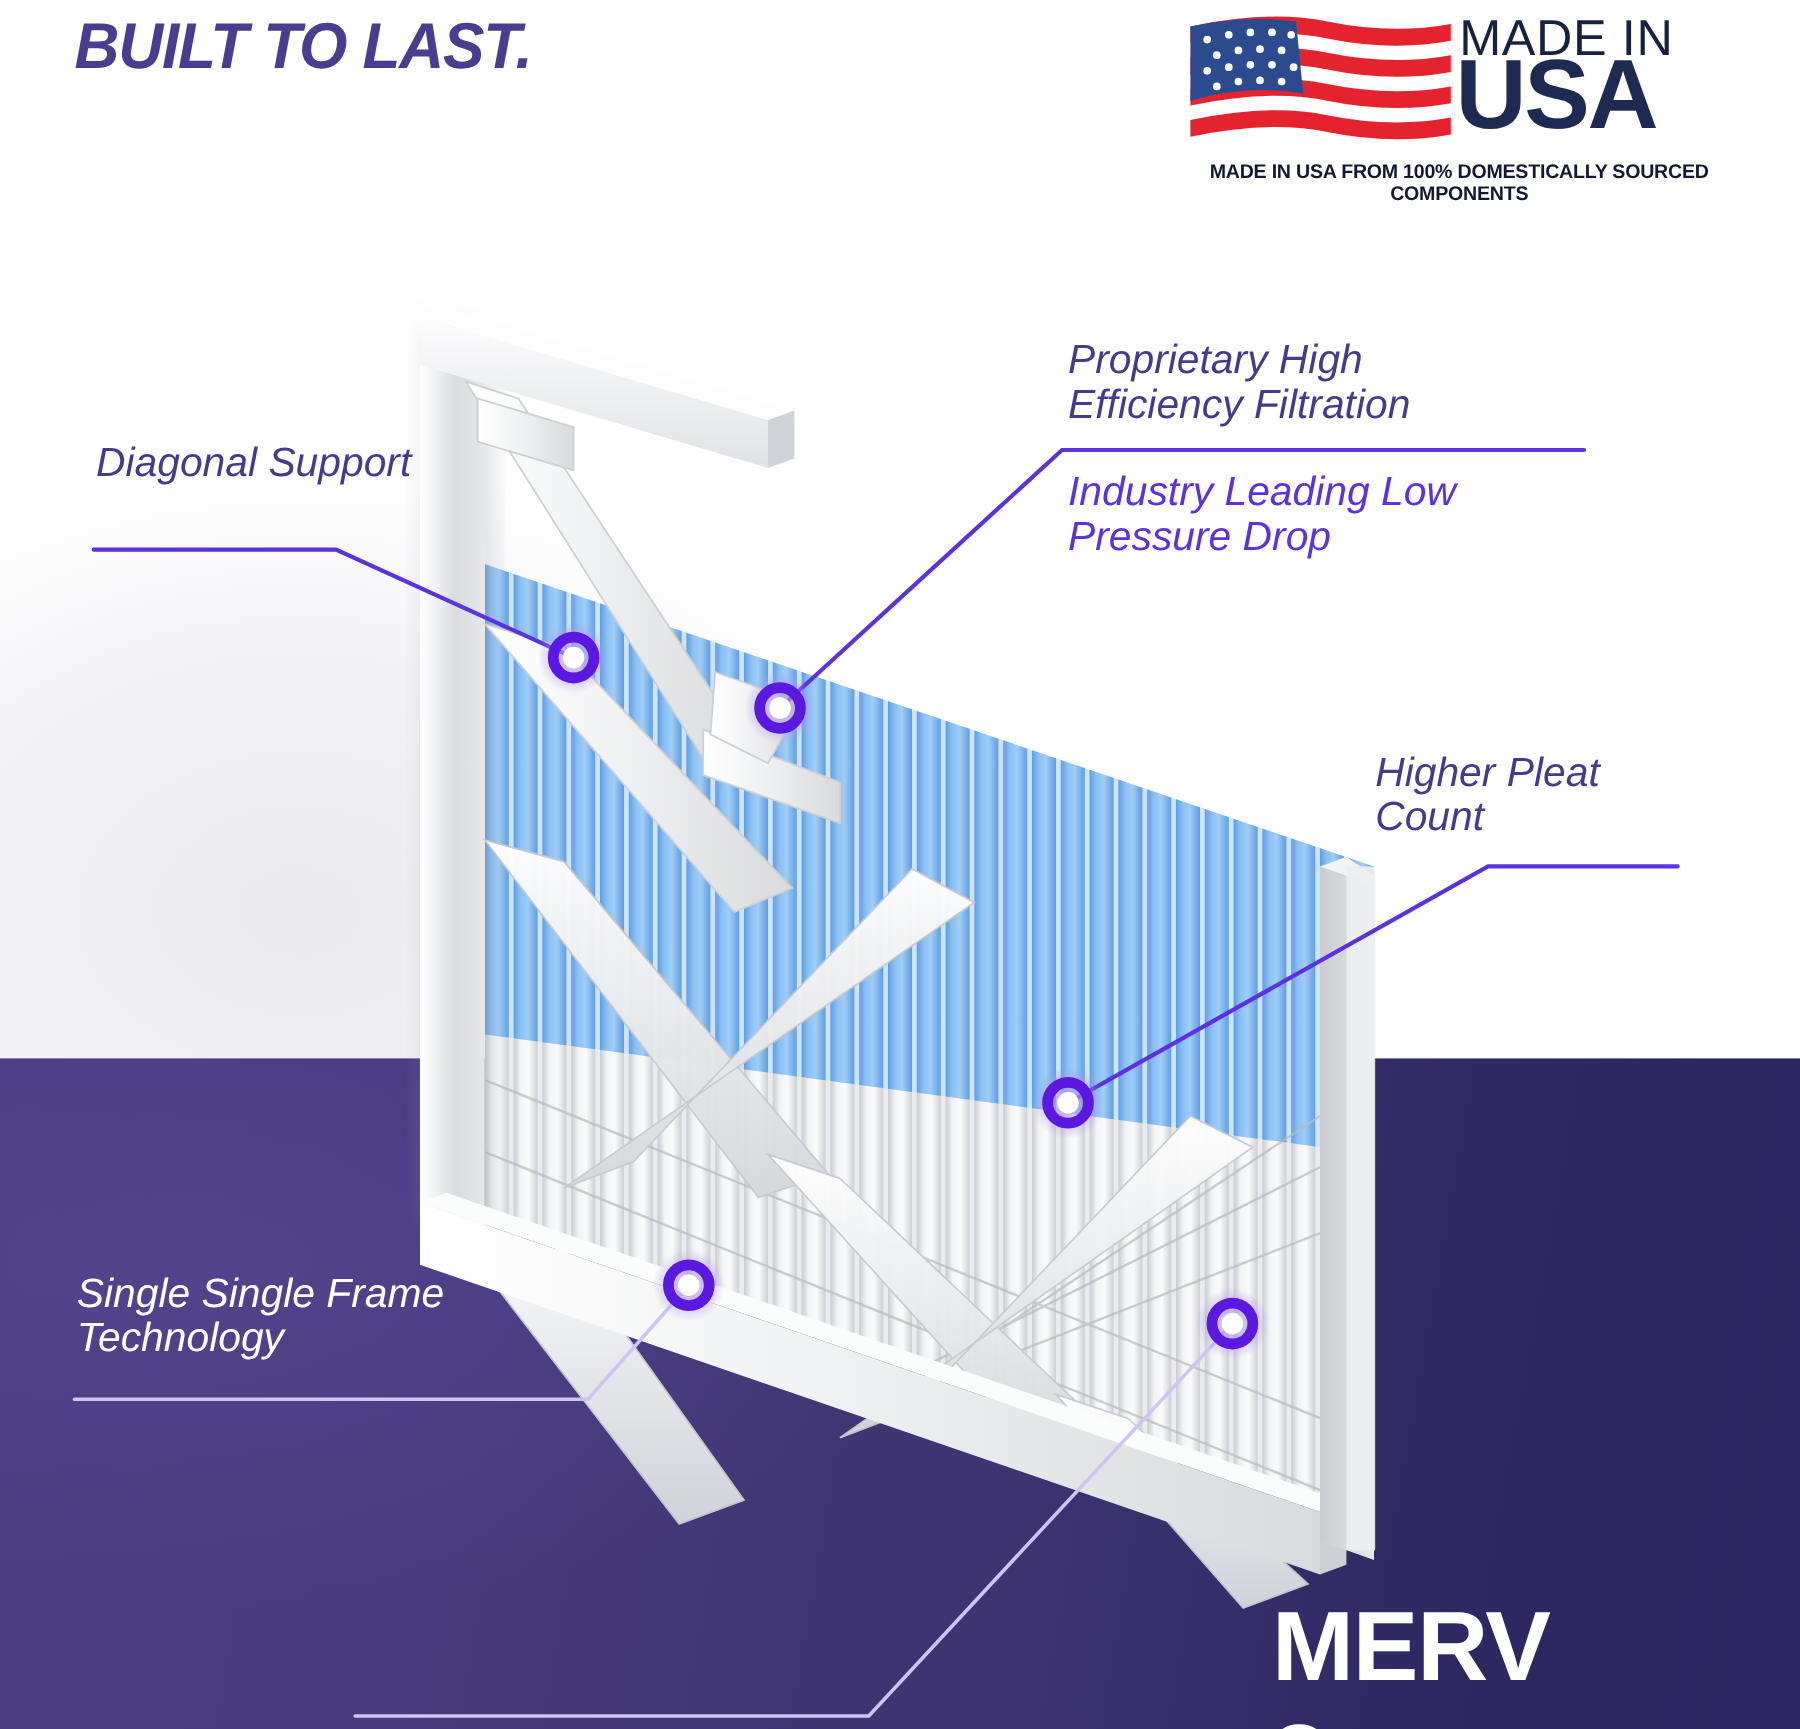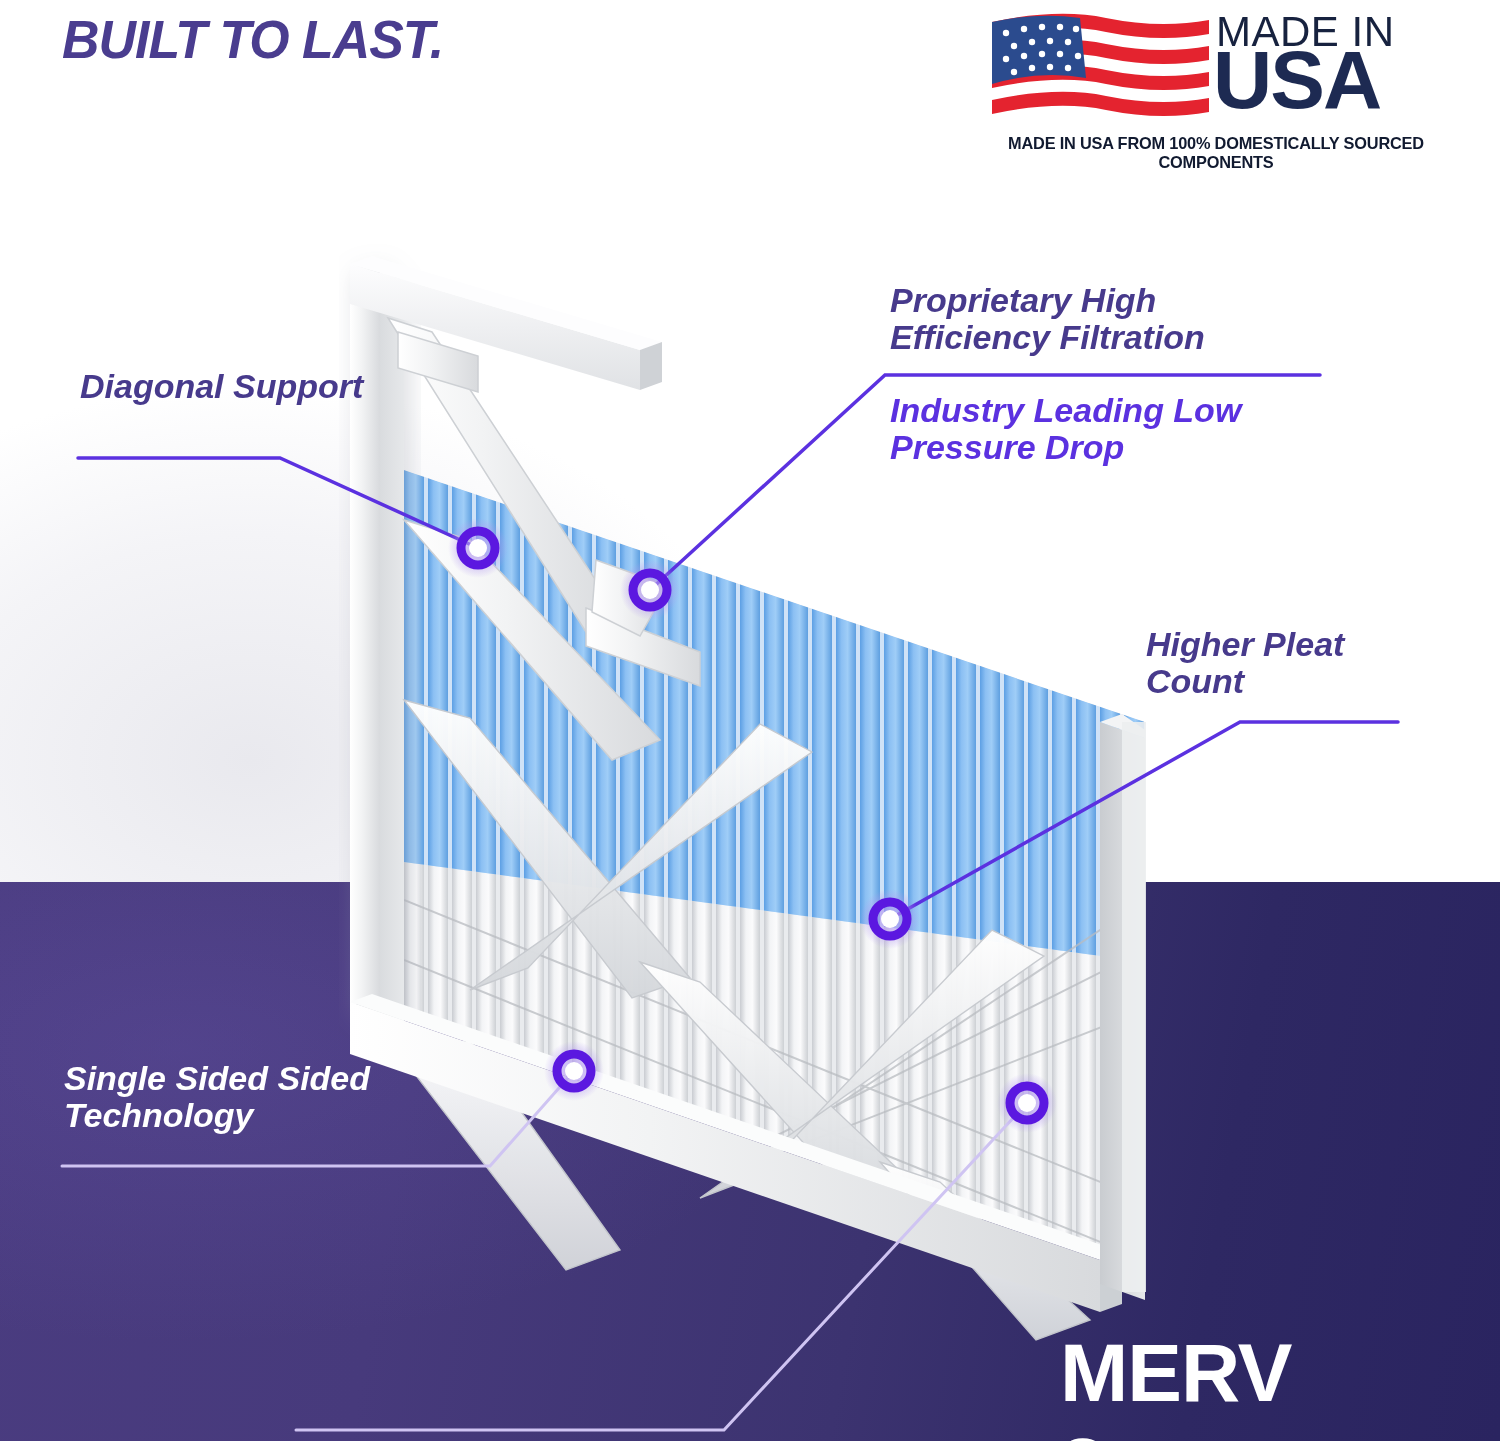--- a/index.html
+++ b/index.html
@@ -55,21 +55,21 @@
     position:absolute; left:225px; top:38px;
     font-size:82px; font-weight:bold; color:#1d2a52; letter-spacing:-2px; line-height:.92;
   }
   .usa-sub {
     position:absolute; left:4px; top:130px; width:448px; text-align:center;
     font-size:16.5px; font-weight:bold; color:#111a30; letter-spacing:-.2px;
     transform:scaleX(.99);
   }
 
   
-  .callout { position:absolute; font-style:italic; font-weight:bold; line-height:1.08; }
+  .callout { position:absolute; font-style:italic; font-weight:normal; line-height:1.08; }
   .c-dark  { color:#473a8c; }
   .c-bright{ color:#5b31e0; }
   .c-white { color:#ffffff; }
 
   .lbl-diagonal        { left:80px;  top:368px;  font-size:34px; }
   .lbl-proprietary     { left:890px; top:282px;  font-size:34px; }
   .lbl-industry        { left:890px; top:392px;  font-size:34px; }
   .lbl-pleat           { left:1146px;top:626px;  font-size:34px; }
   .lbl-frame           { left:64px;  top:1060px; font-size:34px; }
   .lbl-grid            { left:300px; top:1345px; font-size:34px; }
@@ -336,17 +336,17 @@
     </svg>
     <div class="usa-made">MADE IN</div>
     <div class="usa-usa">USA</div>
     <div class="usa-sub">MADE IN USA FROM 100% DOMESTICALLY SOURCED COMPONENTS</div>
   </div>
 
   <div class="callout c-dark lbl-diagonal">Diagonal Support</div>
   <div class="callout c-dark lbl-proprietary" style="width:400px;">Proprietary High Efficiency Filtration</div>
   <div class="callout c-bright lbl-industry" style="width:440px;">Industry Leading Low Pressure Drop</div>
   <div class="callout c-dark lbl-pleat" style="width:270px;">Higher Pleat Count</div>
-  <div class="callout c-white lbl-frame" style="width:400px;">Single Sided Sided Technology</div>
+  <div class="callout c-white lbl-frame" style="width:400px;">Single Single Frame Technology</div>
 
   <div class="merv">MERV 8</div>
 
 </div>
 
 </body></html>

